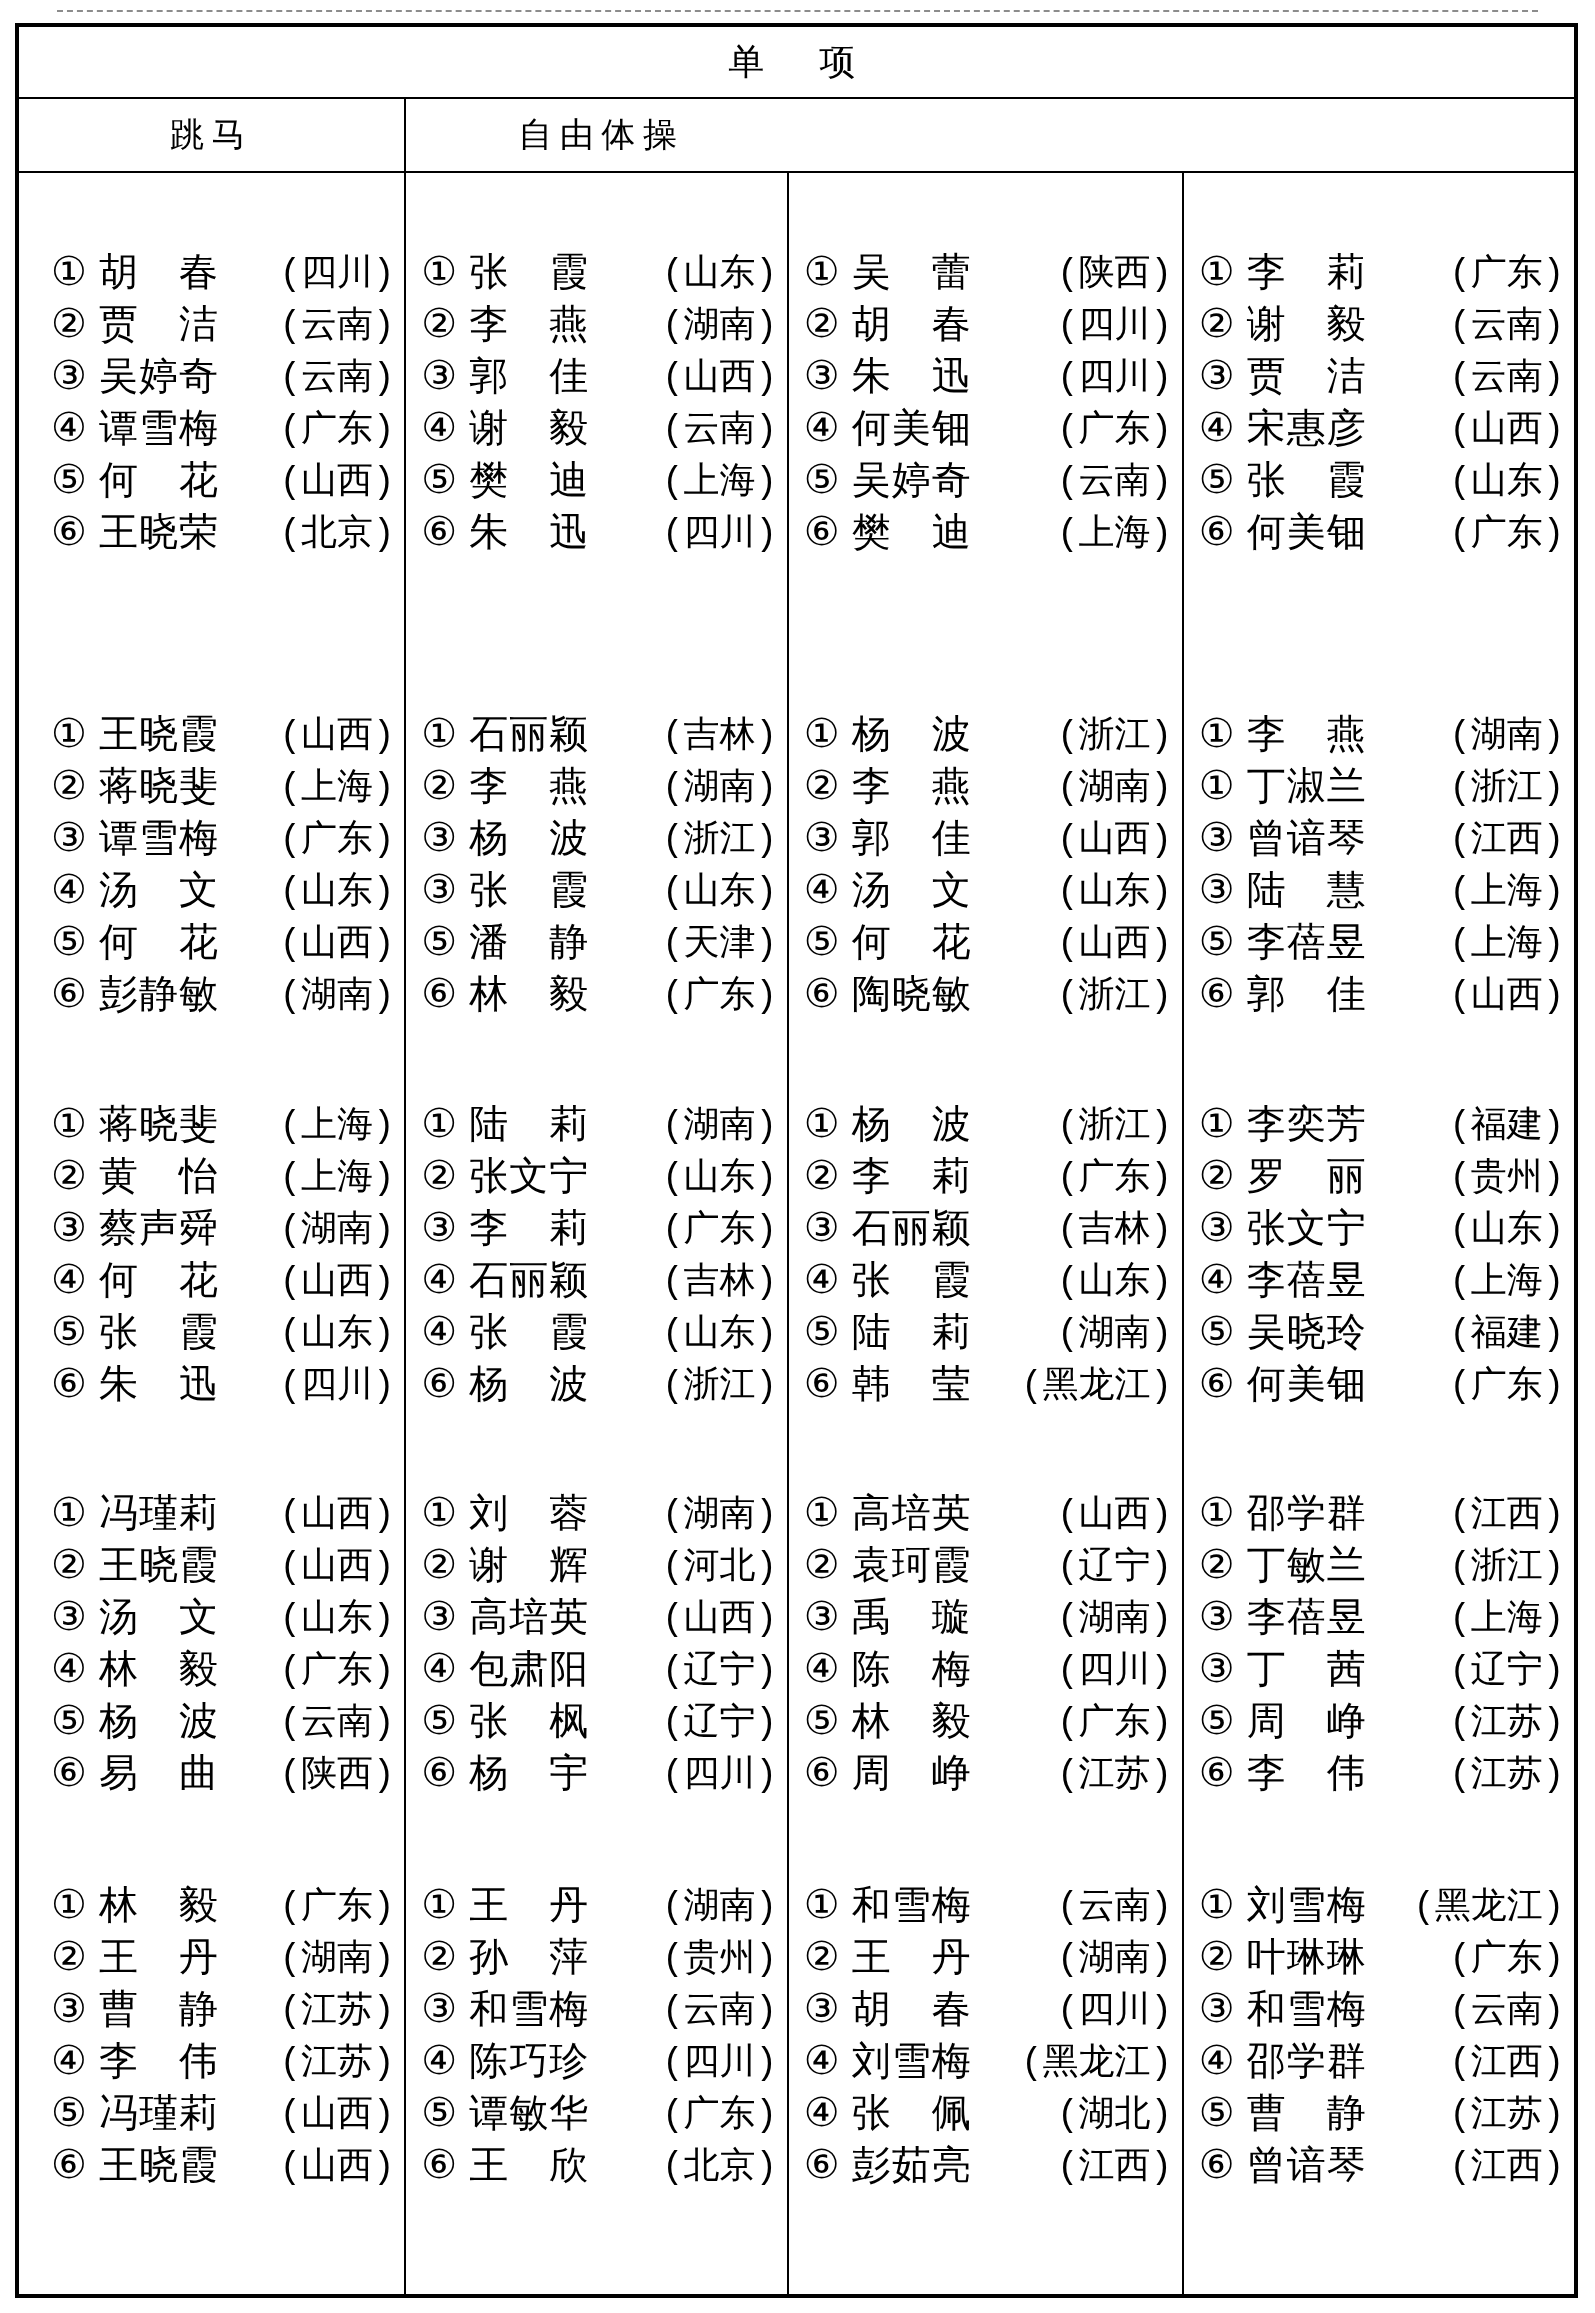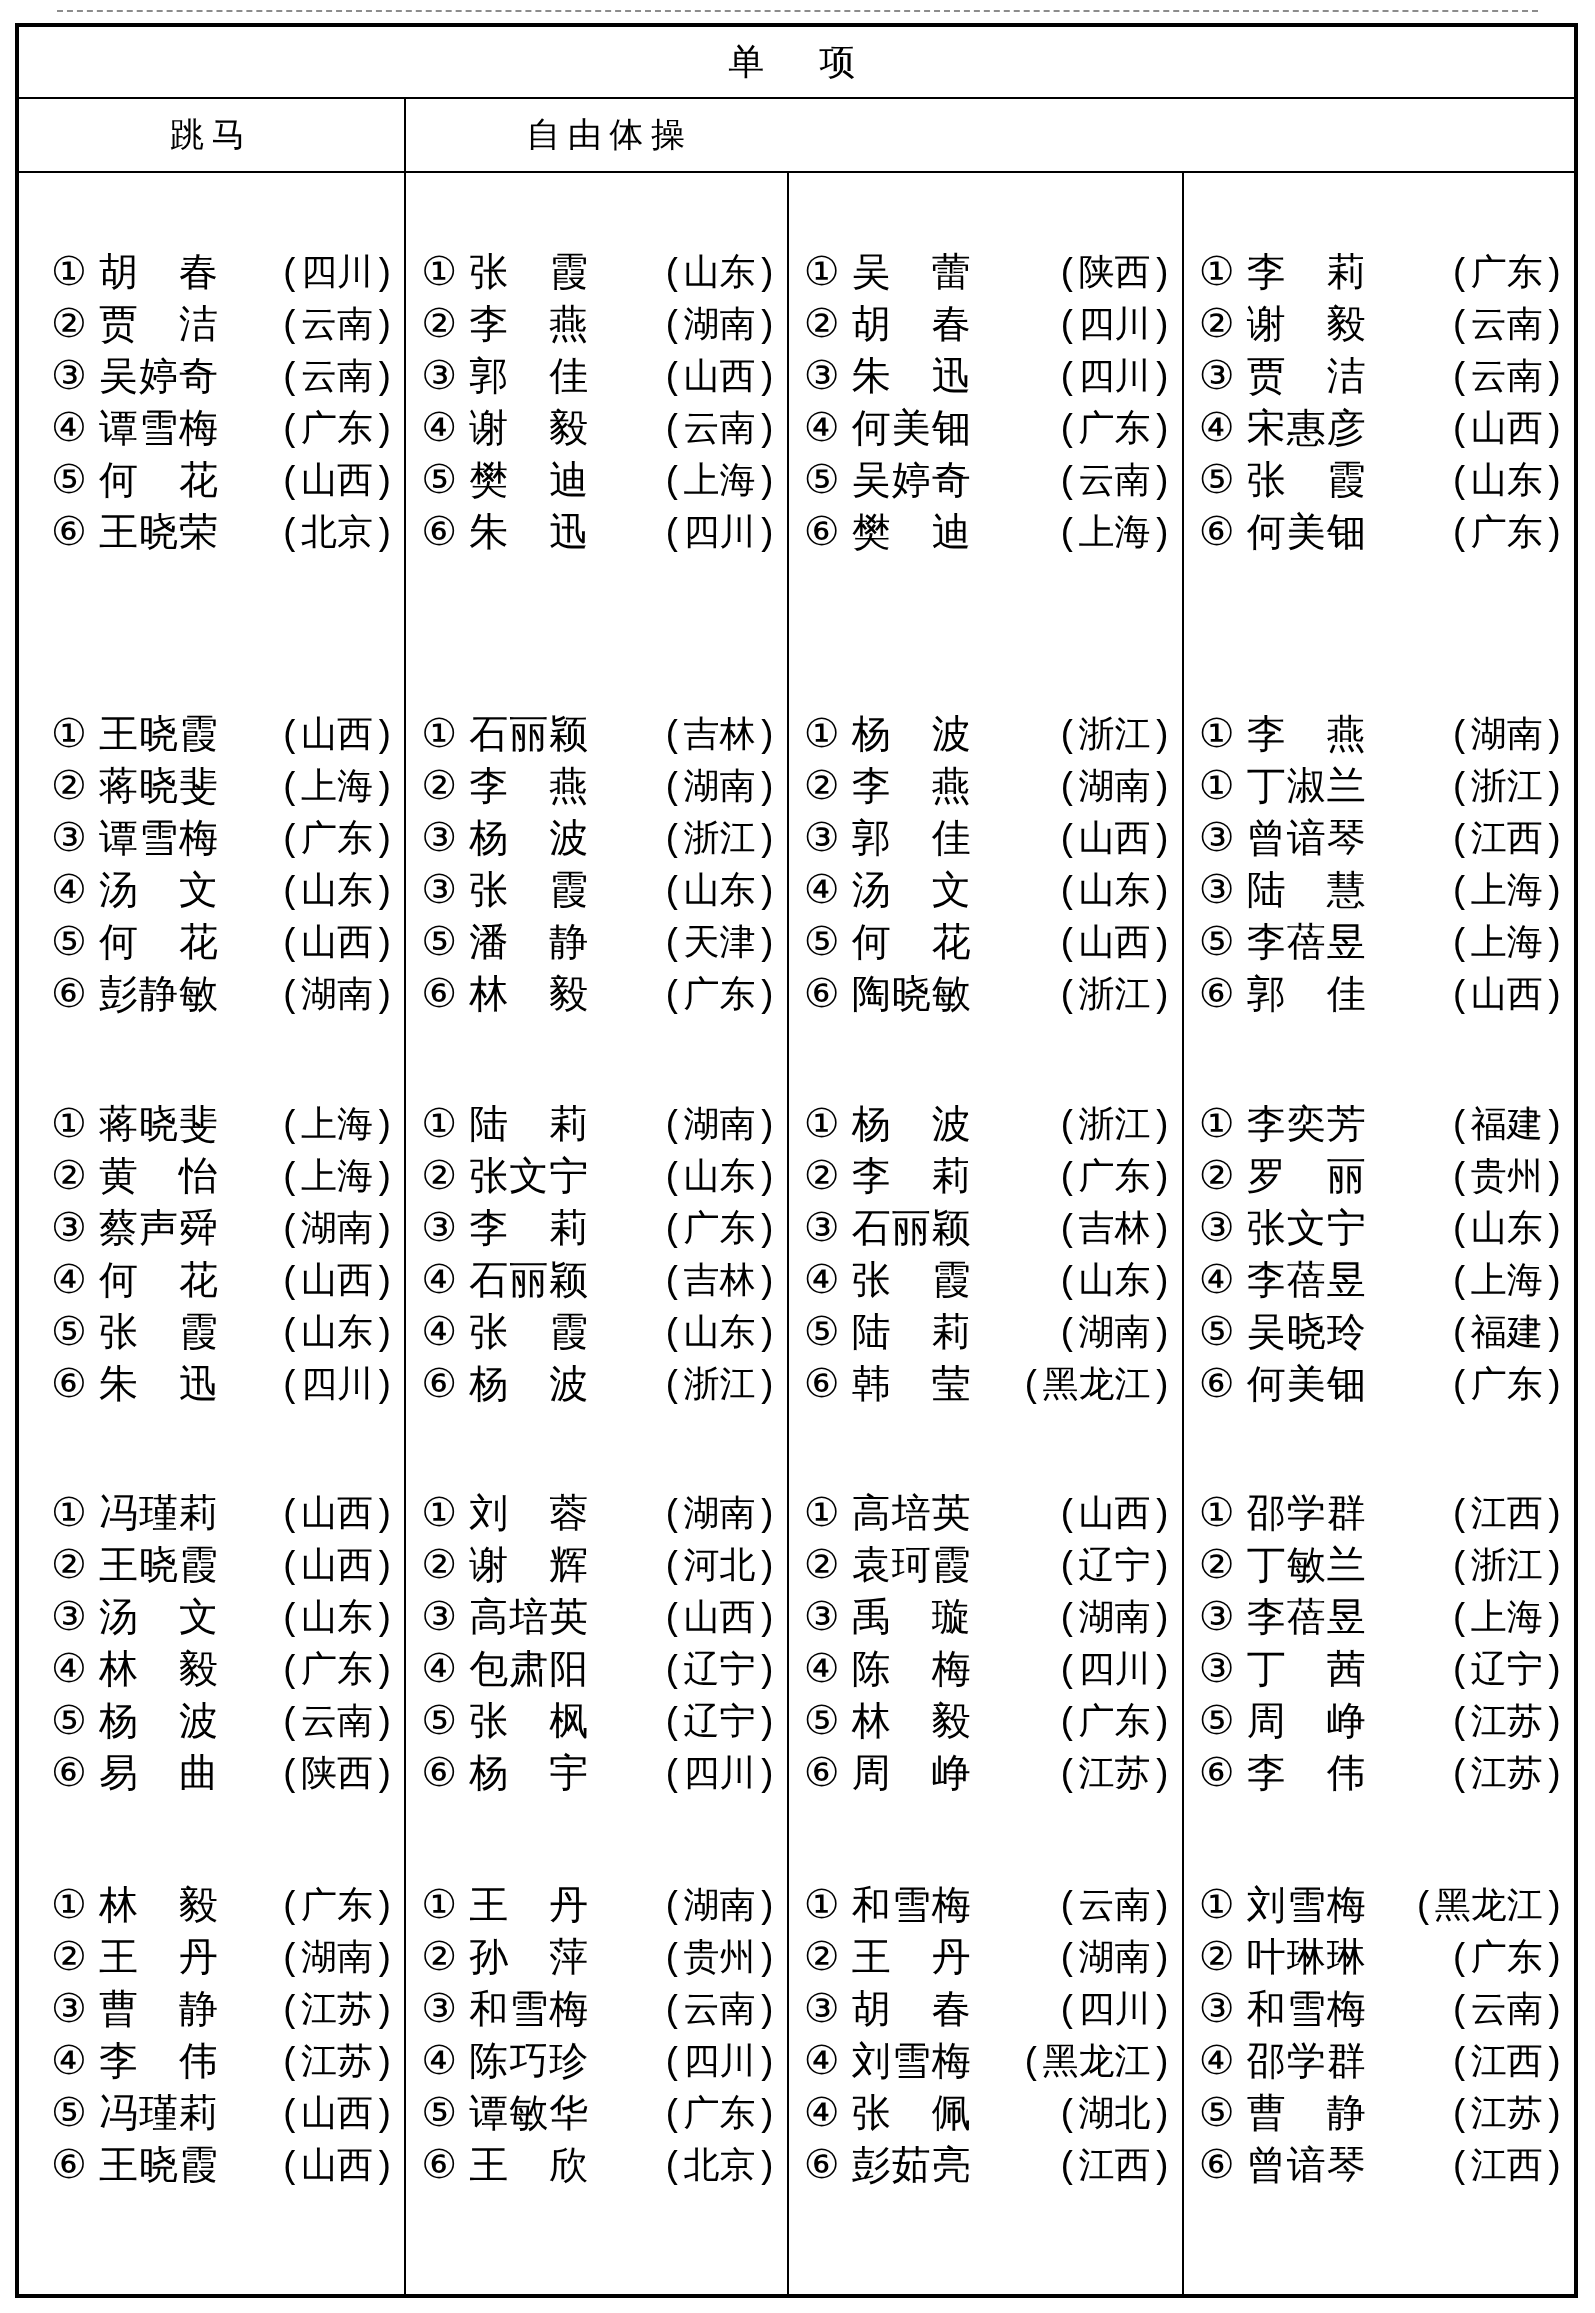--- a/index.html
+++ b/index.html
@@ -23,21 +23,20 @@
   .title-row{
     height:70px;flex:none;
     border-bottom:2.9px solid #000;
     display:flex;align-items:center;justify-content:center;
     font-size:36px;letter-spacing:9.5px;white-space:pre;
   }
   .header-row{
     height:72px;flex:none;
     border-bottom:2.9px solid #000;
     display:flex;
-    gap:8px;
   }
   .header-cell{
     display:flex;align-items:center;justify-content:center;
     font-size:34px;letter-spacing:7.6px;white-space:pre;
     box-sizing:border-box;
   }
   .hc0{width:24.9%;border-right:2.9px solid #000;}
   .hc1{width:24.6%;border-right:2.9px solid #000;}
   .hc2{width:25.4%;border-right:2.9px solid #000;}
   .hc3{width:25.1%;}

